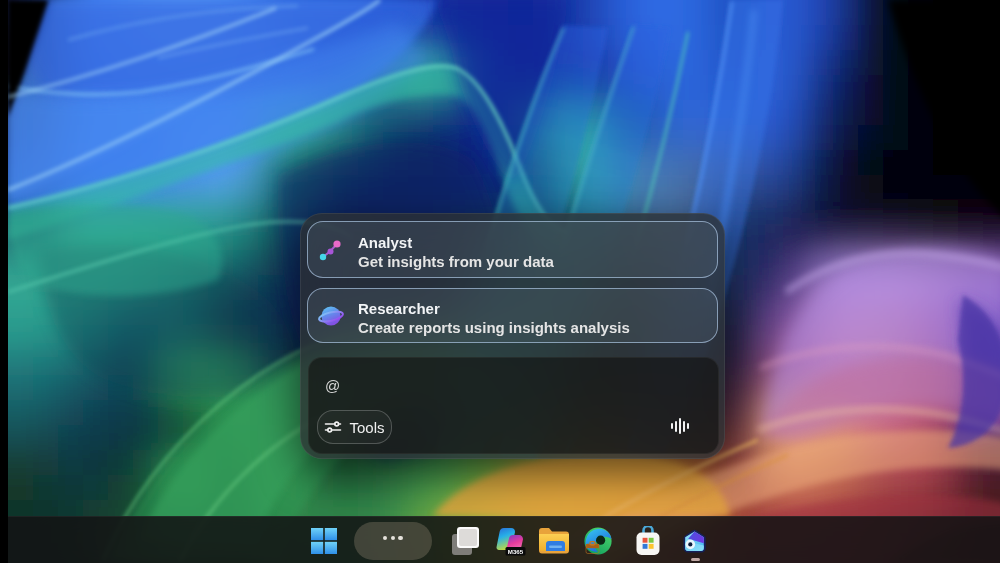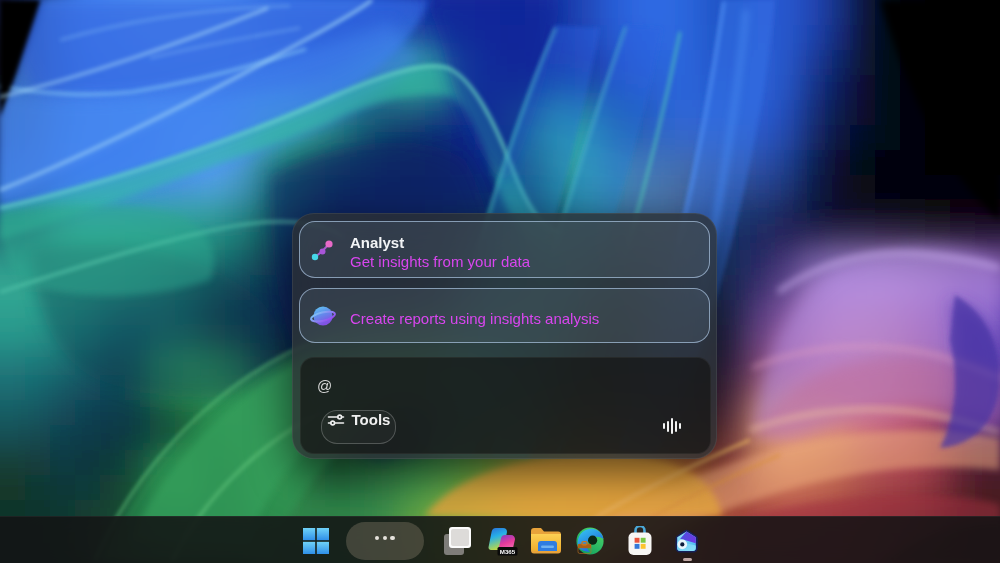--- a/index.html
+++ b/index.html
@@ -1,39 +1,39 @@
 <!DOCTYPE html>
 <html><head>
 <meta charset="utf-8">
 <style>
   html,body{margin:0;padding:0;width:1000px;height:563px;overflow:hidden;background:#000;
     font-family:"Liberation Sans", sans-serif;}
-  #stage{position:relative;width:868px;height:563px;}
+  #stage{position:relative;width:868px;height:563px;margin-left:8px;}
   #wall{position:absolute;left:0;top:0;}
   
   #panel{position:absolute;left:292px;top:213px;width:423px;height:244px;border-radius:22px;
     background:rgba(44,47,50,0.78);backdrop-filter:blur(26px) saturate(0.9);
     border:1px solid rgba(255,255,255,0.07);
     box-shadow:0 14px 42px rgba(0,0,0,0.55);}
   .card{position:absolute;left:6px;width:411px;border-radius:16px;
     background:rgba(150,170,190,0.13);
     border:1.5px solid rgba(168,192,220,0.72);
     display:flex;align-items:center;box-sizing:border-box;}
   #card1{top:7px;height:57px;}
   #card2{top:74px;height:55px;}
   .cicon{width:26px;height:26px;margin-left:10px;flex:0 0 auto;}
   .ctext{margin-left:14px;line-height:19px;font-size:15px;padding-top:5px;}
   .ctitle{color:#f2f4f6;font-weight:700;}
-  .csub{color:#d946ef;font-weight:400;}
+  .csub{color:#e5e5e5;font-weight:700;}
   #inputbox{position:absolute;left:7px;top:143px;width:409px;height:95px;border-radius:14px;
     background:rgba(16,17,15,0.60);border:1px solid rgba(255,255,255,0.05);}
   #at{position:absolute;left:16px;top:19px;color:#d6d6d6;font-size:15px;}
-  #toolsbtn{position:absolute;left:20px;top:52px;height:34px;width:75px;border-radius:16px;
+  #toolsbtn{position:absolute;left:8px;top:52px;height:34px;width:75px;border-radius:16px;
     border:1px solid rgba(255,255,255,0.22);background:rgba(255,255,255,0.03);
-    display:flex;justify-content:center;box-sizing:border-box;font-weight:bold;}
+    display:flex;align-items:center;justify-content:center;box-sizing:border-box;}
   #toolsbtn span{color:#f0f0f0;font-size:15px;margin-left:7px;}
   #wave{position:absolute;right:29px;top:60px;display:flex;align-items:center;gap:2px;height:16px;}
   #wave i{display:block;width:2px;border-radius:2px;background:#f2f2f2;}
   
   #taskbar{position:absolute;left:0;top:516px;width:1000px;height:47px;
     background:rgba(19,20,21,0.87);backdrop-filter:blur(30px);
     border-top:1px solid rgba(255,255,255,0.05);}
   .tb{position:absolute;top:0;}
 </style>
 </head>
@@ -1054,20 +1054,21 @@
         </linearGradient>
         <linearGradient id="prg" x1="0" y1="0" x2="1" y2="1">
           <stop offset="0" stop-color="#7ad0f5"></stop>
               <stop offset="1" stop-color="#9a3cf0"></stop>
         </linearGradient>
       </defs>
       <circle cx="13" cy="13" r="9.6" fill="url(#plg)"></circle>
       <ellipse cx="13" cy="13.6" rx="12.2" ry="4.2" fill="none" stroke="url(#prg)" stroke-width="2" transform="rotate(-13 13 13.6)"></ellipse>
     </svg>
     <div class="ctext">
+          <div class="ctitle">Researcher</div>
           <div class="csub">Create reports using insights analysis</div>
         </div>
   </div>
   <div id="inputbox">
     <div id="at">@</div>
     <div id="toolsbtn">
       <svg width="18" height="18" viewBox="0 0 18 18">
         <g stroke="#f0f0f0" stroke-width="1.6" stroke-linecap="round" fill="none">
           <path d="M1.5,6 L11,6 M14.5,6 L16.5,6"></path>
           <circle cx="12.7" cy="6" r="1.9"></circle>

